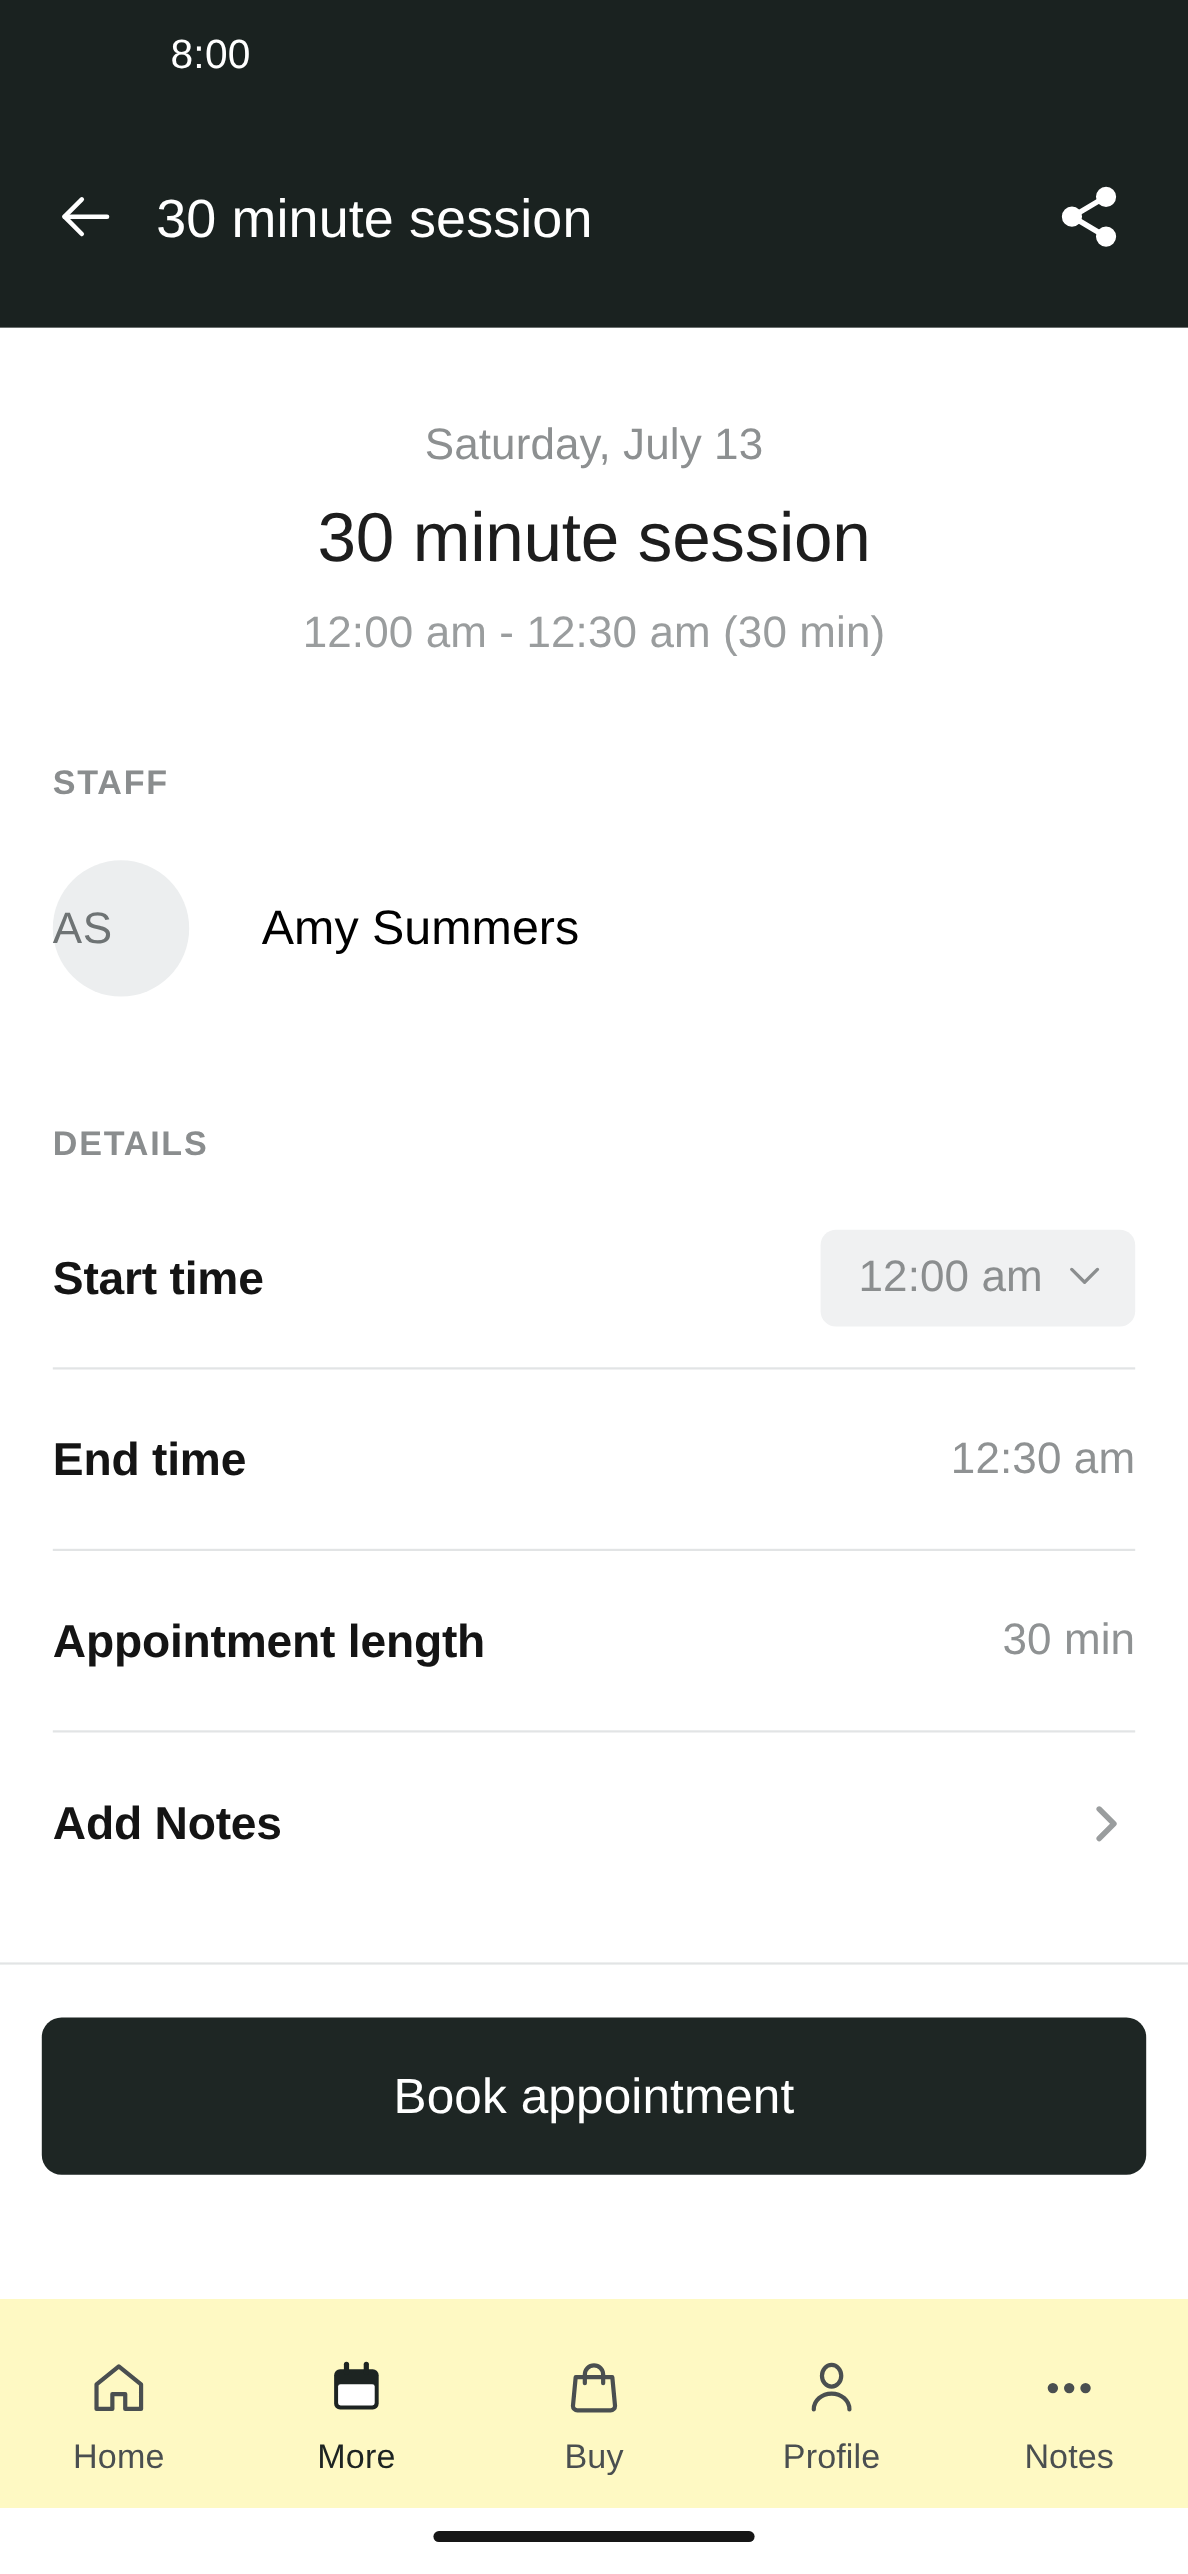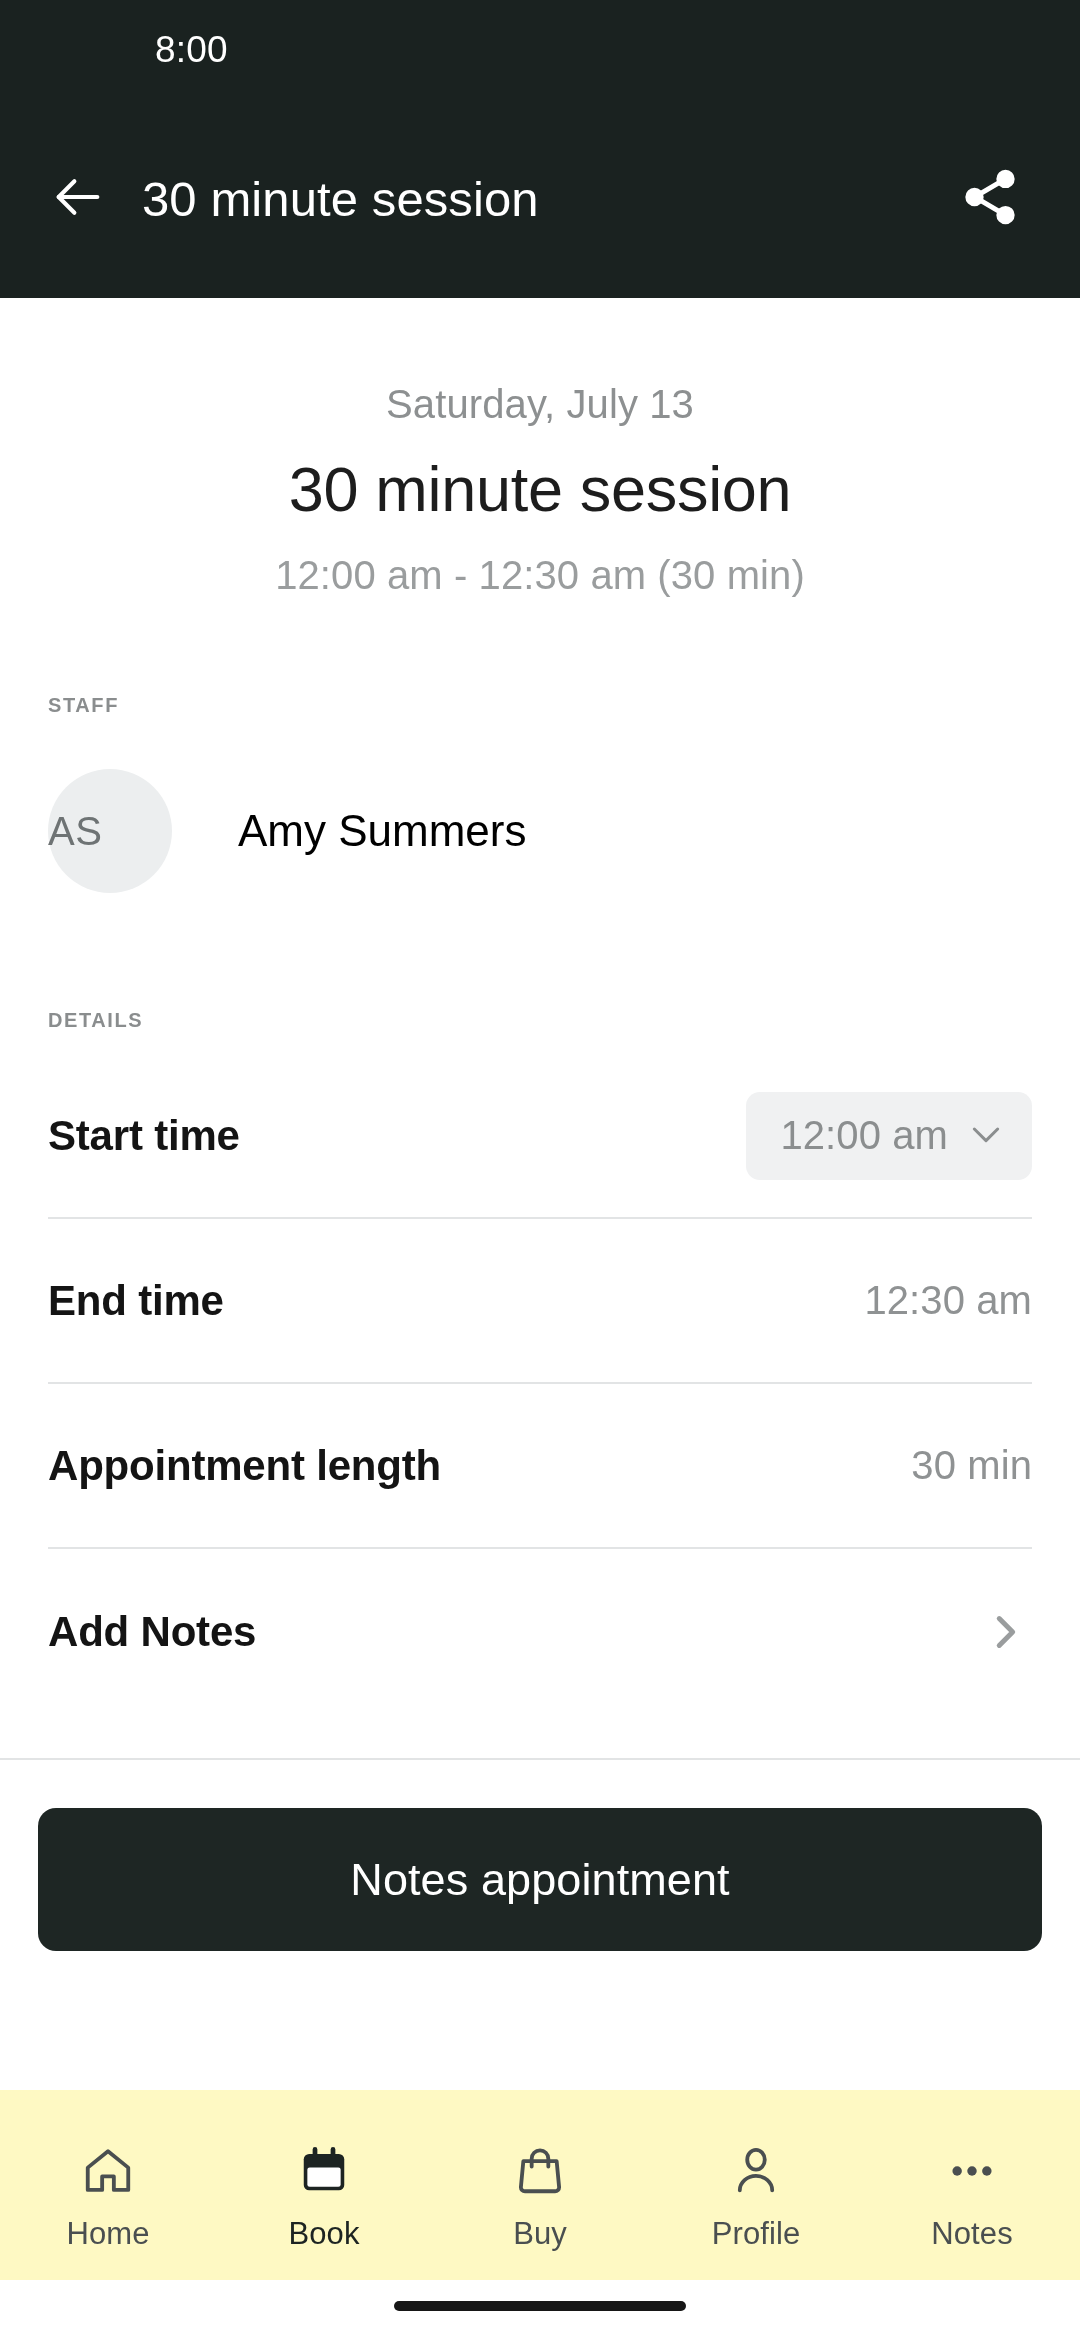--- a/index.html
+++ b/index.html
@@ -100,21 +100,21 @@
   }
   .hero-range {
     font-size: 40px;
     color: #9a9d9e;
     margin-top: 28px;
     letter-spacing: 0.1px;
   }
 
   
   .section-label {
-    font-size: 20px;
+    font-size: 31px;
     font-weight: bold;
     color: #8a8d8e;
     letter-spacing: 1.6px;
     padding: 0 48px;
   }
   .staff-section { margin-top: 96px; }
   .details-section { margin-top: 116px; }
 
   
   .staff-row {
@@ -345,21 +345,21 @@
           </span>
         </div>
 
       </div>
     </div>
 
     <div class="footer-divider"></div>
 
     <div class="cta-wrap">
       <button class="cta-button">
-        <span class="cta-label">Notes appointment</span>
+        <span class="cta-label">Book appointment</span>
       </button>
     </div>
 
   </div>
 
   <div class="bottom-nav">
 
     <div class="nav-item">
       <span class="nav-icon">
         <svg width="54" height="54" viewBox="0 0 24 24" fill="none" stroke="#4a4f50" stroke-width="1.7" stroke-linecap="round" stroke-linejoin="round">
@@ -371,21 +371,21 @@
 
     <div class="nav-item active">
       <span class="nav-icon">
         <svg width="54" height="54" viewBox="0 0 24 24" fill="none">
           <rect x="3" y="4.4" width="18" height="16.2" rx="2.4" fill="#1d2422"></rect>
           <rect x="4.6" y="10.4" width="14.8" height="8.6" rx="1" fill="#ffffff"></rect>
           <line x1="8" y1="2.4" x2="8" y2="5.6" stroke="#1d2422" stroke-width="2.1" stroke-linecap="round"></line>
           <line x1="16" y1="2.4" x2="16" y2="5.6" stroke="#1d2422" stroke-width="2.1" stroke-linecap="round"></line>
         </svg>
       </span>
-      <span class="nav-label">Book</span>
+      <span class="nav-label">More</span>
     </div>
 
     <div class="nav-item">
       <span class="nav-icon">
         <svg width="54" height="54" viewBox="0 0 24 24" fill="none" stroke="#4a4f50" stroke-width="1.7" stroke-linecap="round" stroke-linejoin="round">
           <path d="M4.6 7.6 H19.4 L20.5 19.2 A1.8 1.8 0 0 1 18.7 21 H5.3 A1.8 1.8 0 0 1 3.5 19.2 Z"></path>
           <path d="M8.3 10 V6.5 A3.7 3.7 0 0 1 15.7 6.5 V10"></path>
         </svg>
       </span>
       <span class="nav-label">Buy</span>

